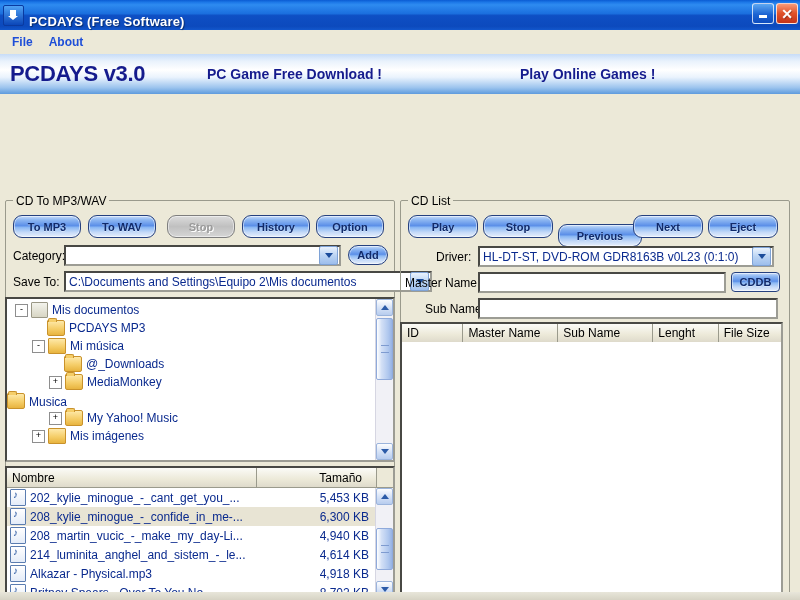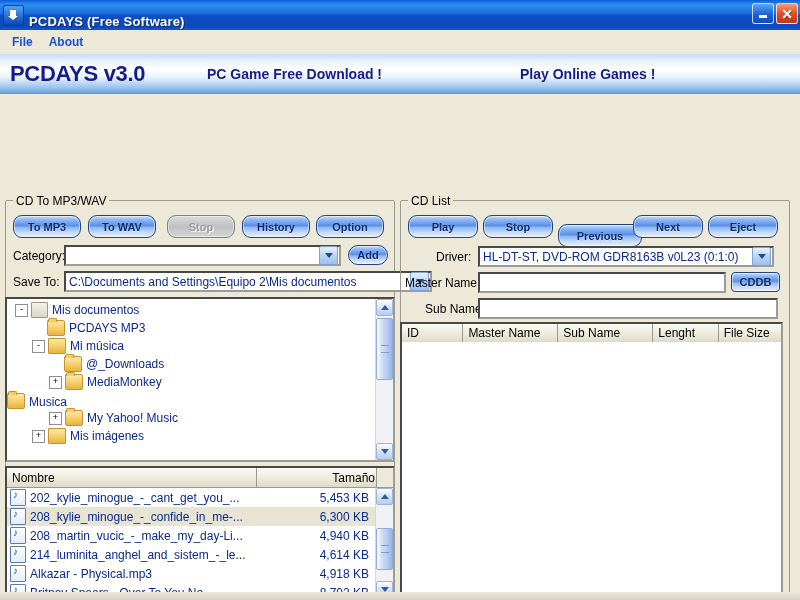--- a/index.html
+++ b/index.html
@@ -263,21 +263,21 @@
             </div>
           <div class="vsbtn" style="position:absolute;bottom:0;left:0;right:0;">
               <i class="chevdn"></i>
             </div>
         </div>
       </div>
 
       <div id="filebox" class="whitebox">
         <div class="lvheader">
           <div class="lvh" style="width:250px;">Nombre</div>
-          <div class="lvh" style="width:120px;justify-content:flex-end;padding-right:1px;">Tamaño</div>
+          <div class="lvh" style="width:120px;justify-content:flex-end;padding-right:14px;">Tamaño</div>
         </div>
         <div style="position:absolute;left:0;top:20px;right:18px;bottom:18px;overflow:hidden;">
           <div class="lvrow">
             <span class="mp3icon"></span>
             <span class="lvname">202_kylie_minogue_-_cant_get_you_...</span>
             <span class="lvsize">5,453 KB</span>
           </div>
           <div class="lvrow sel">
             <span class="mp3icon"></span>
             <span class="lvname">208_kylie_minogue_-_confide_in_me-...</span>

